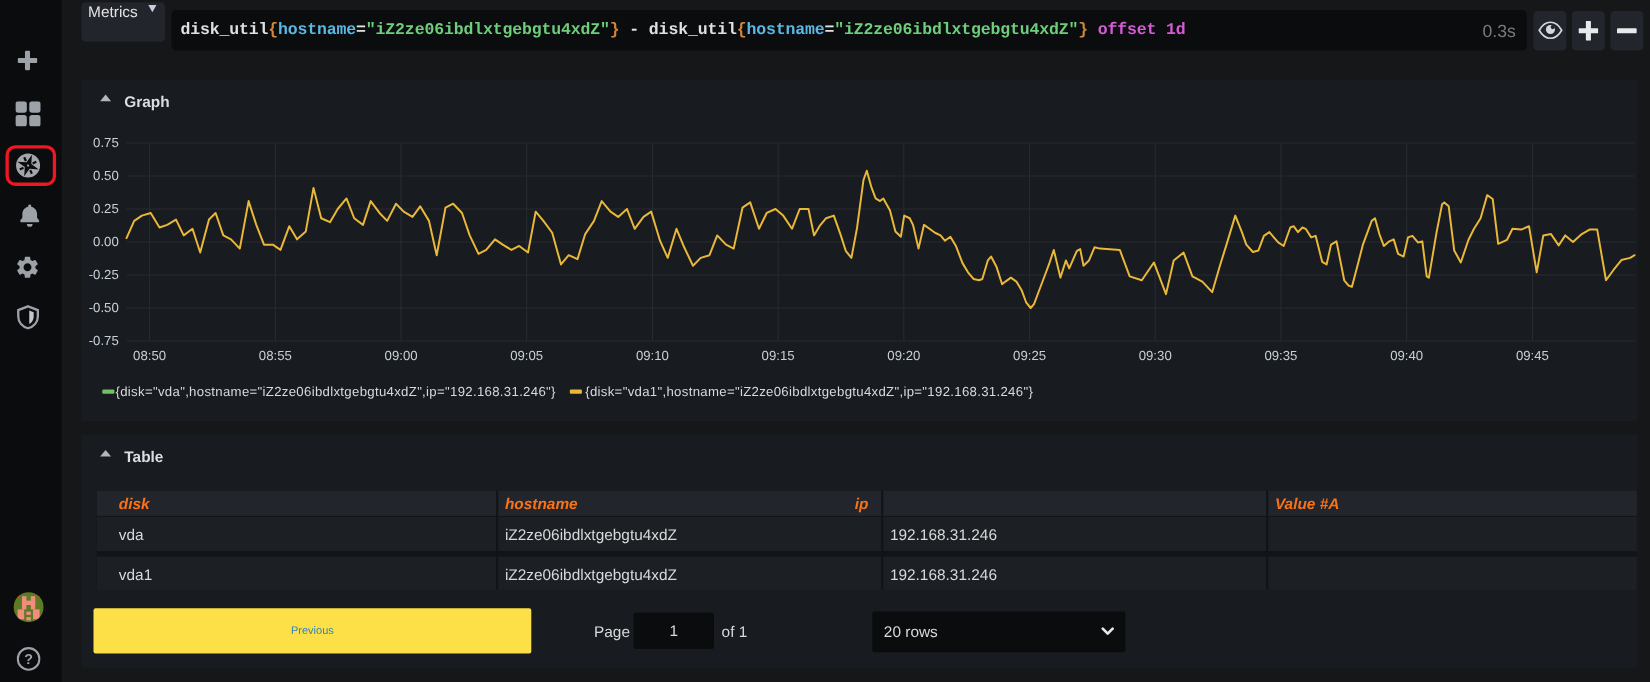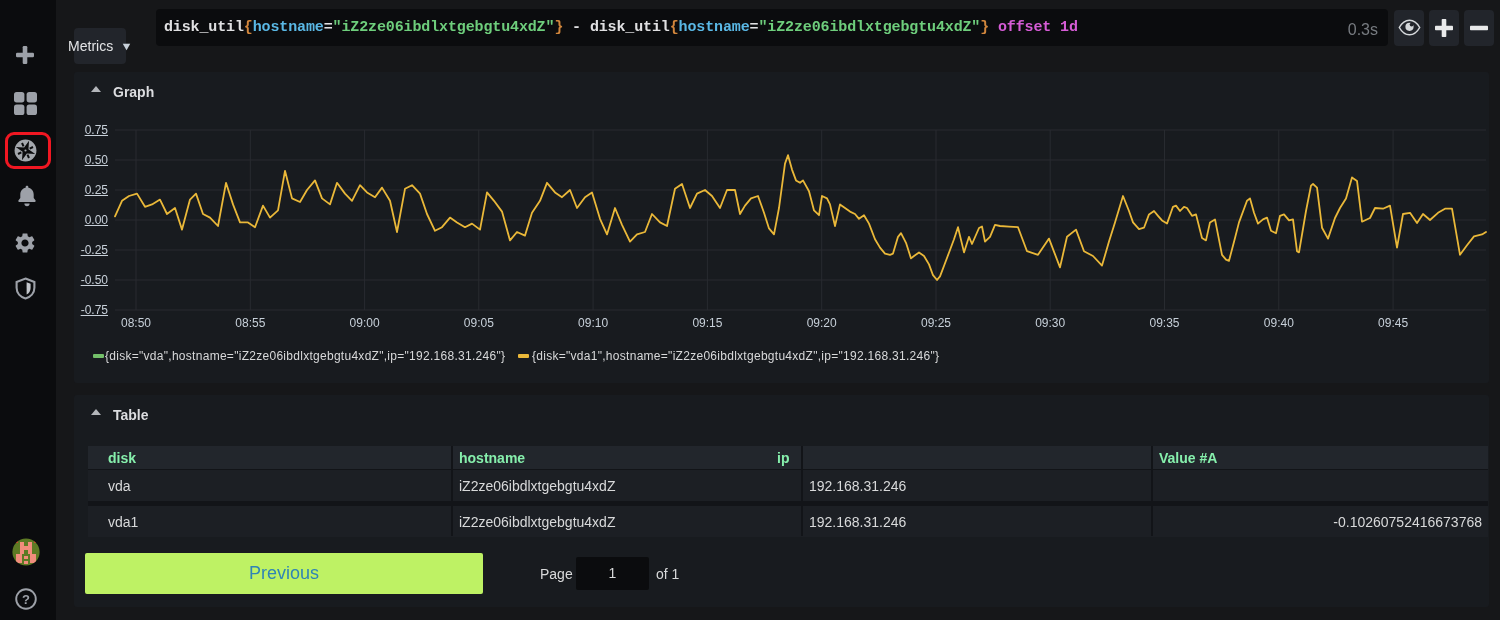--- a/index.html
+++ b/index.html
@@ -3,47 +3,47 @@
 <meta charset="utf-8">
 <style>
 html,body{margin:0;padding:0;background:#161719;}
 *{box-sizing:border-box;}
 #app{position:relative;width:1500px;height:620px;background:#161719;overflow:hidden;
   font-family:"Liberation Sans",sans-serif;color:#d8d9da;}
 .abs{position:absolute;}
 
 #sidebar{left:0;top:0;width:56px;height:620px;background:#0b0c0e;}
 
-#metricsBtn{left:74px;top:28px;width:52px;height:36px;background:#22252b;border-radius:4px;
-  display:flex;align-items:center;justify-content:center;font-size:14px;font-weight:400;color:#e3e4e6;}
+#metricsBtn{left:74px;top:2px;width:76px;height:36px;background:#22252b;border-radius:4px;
+  display:flex;align-items:flex-start;justify-content:center;font-size:14px;font-weight:400;color:#e3e4e6;}
 #queryBox{left:156px;top:9px;width:1232px;height:37px;background:#0b0c0e;border-radius:4px;
   display:flex;align-items:center;}
 #queryText{position:absolute;left:8px;top:10px;font-family:"Liberation Mono",monospace;
   font-size:15px;font-weight:700;white-space:pre;color:#e0e0e0;letter-spacing:-0.13px;}
 #qtime{position:absolute;right:10px;top:12px;font-size:16px;color:#777b80;}
 .topbtn{top:9.5px;width:30px;height:36px;background:#22252b;border-radius:4px;
   display:flex;align-items:center;justify-content:center;}
 
 .panel{left:74px;width:1415px;background:#181b1f;border-radius:3px;}
 #graphPanel{top:71.5px;height:311px;}
 #tablePanel{top:394.5px;height:212px;}
 .sectitle{position:absolute;font-size:14px;font-weight:700;color:#dcdde0;}
 .tri{position:absolute;width:0;height:0;border-left:5.5px solid transparent;border-right:5.5px solid transparent;border-bottom:6px solid #b3b6ba;}
 
-.ylab{position:absolute;font-size:12px;color:#c7d0d9;width:34px;text-align:right;text-decoration:underline;}
+.ylab{position:absolute;font-size:12px;color:#c7d0d9;width:34px;text-align:right;}
 .xlab{position:absolute;font-size:12px;color:#c7d0d9;width:44px;text-align:center;}
 
 .leg{position:absolute;font-size:12px;color:#d8d9da;letter-spacing:0.28px;}
 .dash{position:absolute;width:11px;height:4px;border-radius:1px;top:5px;}
 
-.th{position:absolute;font-size:14px;font-weight:700;color:#86efac;}
+.th{position:absolute;font-size:14px;font-weight:700;color:#f97316;font-style:italic;}
 .td{position:absolute;font-size:14px;color:#d8d9da;}
 .rowbg{position:absolute;background:#1c1f24;}
 .vline{position:absolute;width:2px;background:#121418;}
-.pagebtn{position:absolute;background:#bef264;border-radius:2px;display:flex;align-items:center;justify-content:center;font-size:18px;color:#2f84b5;}
+.pagebtn{position:absolute;background:#fde047;border-radius:2px;display:flex;align-items:center;justify-content:center;font-size:10px;color:#2f84b5;}
 </style>
 </head>
 <body>
 <div id="app">
   <div id="sidebar" class="abs"></div>
 
   <svg class="abs" style="left:16px;top:46px;" width="18" height="18" viewBox="0 0 18 18">
     <rect x="6.7" y="0" width="4.6" height="18" rx="1.2" fill="#9da1a8"></rect>
     <rect x="0" y="6.7" width="18" height="4.6" rx="1.2" fill="#9da1a8"></rect>
   </svg>
@@ -191,20 +191,25 @@
       <div class="th" style="left:34px;top:55px;">disk</div>
       <div class="th" style="left:385px;top:55px;">hostname</div>
       <div class="th" style="left:703px;top:55px;">ip</div>
       <div class="th" style="left:1085px;top:55px;">Value #A</div>
       <div class="td" style="left:34px;top:83.5px;">vda</div>
       <div class="td" style="left:385px;top:83.5px;">iZ2ze06ibdlxtgebgtu4xdZ</div>
       <div class="td" style="left:735px;top:83.5px;">192.168.31.246</div>
       <div class="td" style="left:34px;top:119.5px;">vda1</div>
       <div class="td" style="left:385px;top:119.5px;">iZ2ze06ibdlxtgebgtu4xdZ</div>
       <div class="td" style="left:735px;top:119.5px;">192.168.31.246</div>
-      <div class="td" style="left:1085px;top:119.5px;width:323px;text-align:right;">-0.10260752416673768</div>
   <div class="pagebtn" style="left:11px;top:158px;width:398px;height:41px;">Previous</div>
   <div class="td" style="left:466px;top:171px;">Page</div>
   <div class="abs" style="left:502px;top:162px;width:73px;height:33px;background:#0b0c0e;border-radius:2px;font-size:14px;color:#d8d9da;display:flex;align-items:center;justify-content:center;">1</div>
   <div class="td" style="left:582px;top:171px;">of 1</div>
+  <div class="abs" style="left:718.5px;top:161px;width:230px;height:37px;background:#0b0c0e;border-radius:2px;">
+     <div style="position:absolute;left:11px;top:10px;font-size:14px;color:#d8d9da;">20 rows</div>
+     <svg style="position:absolute;right:10px;top:14px;" width="12" height="8" viewBox="0 0 12 8">
+          <polyline points="1.5,1.5 6,6 10.5,1.5" fill="none" stroke="#e8e9ea" stroke-width="2.4" stroke-linecap="round" stroke-linejoin="round"></polyline>
+        </svg>
+  </div>
 
   </div>
 </div>
 
 </body></html>

